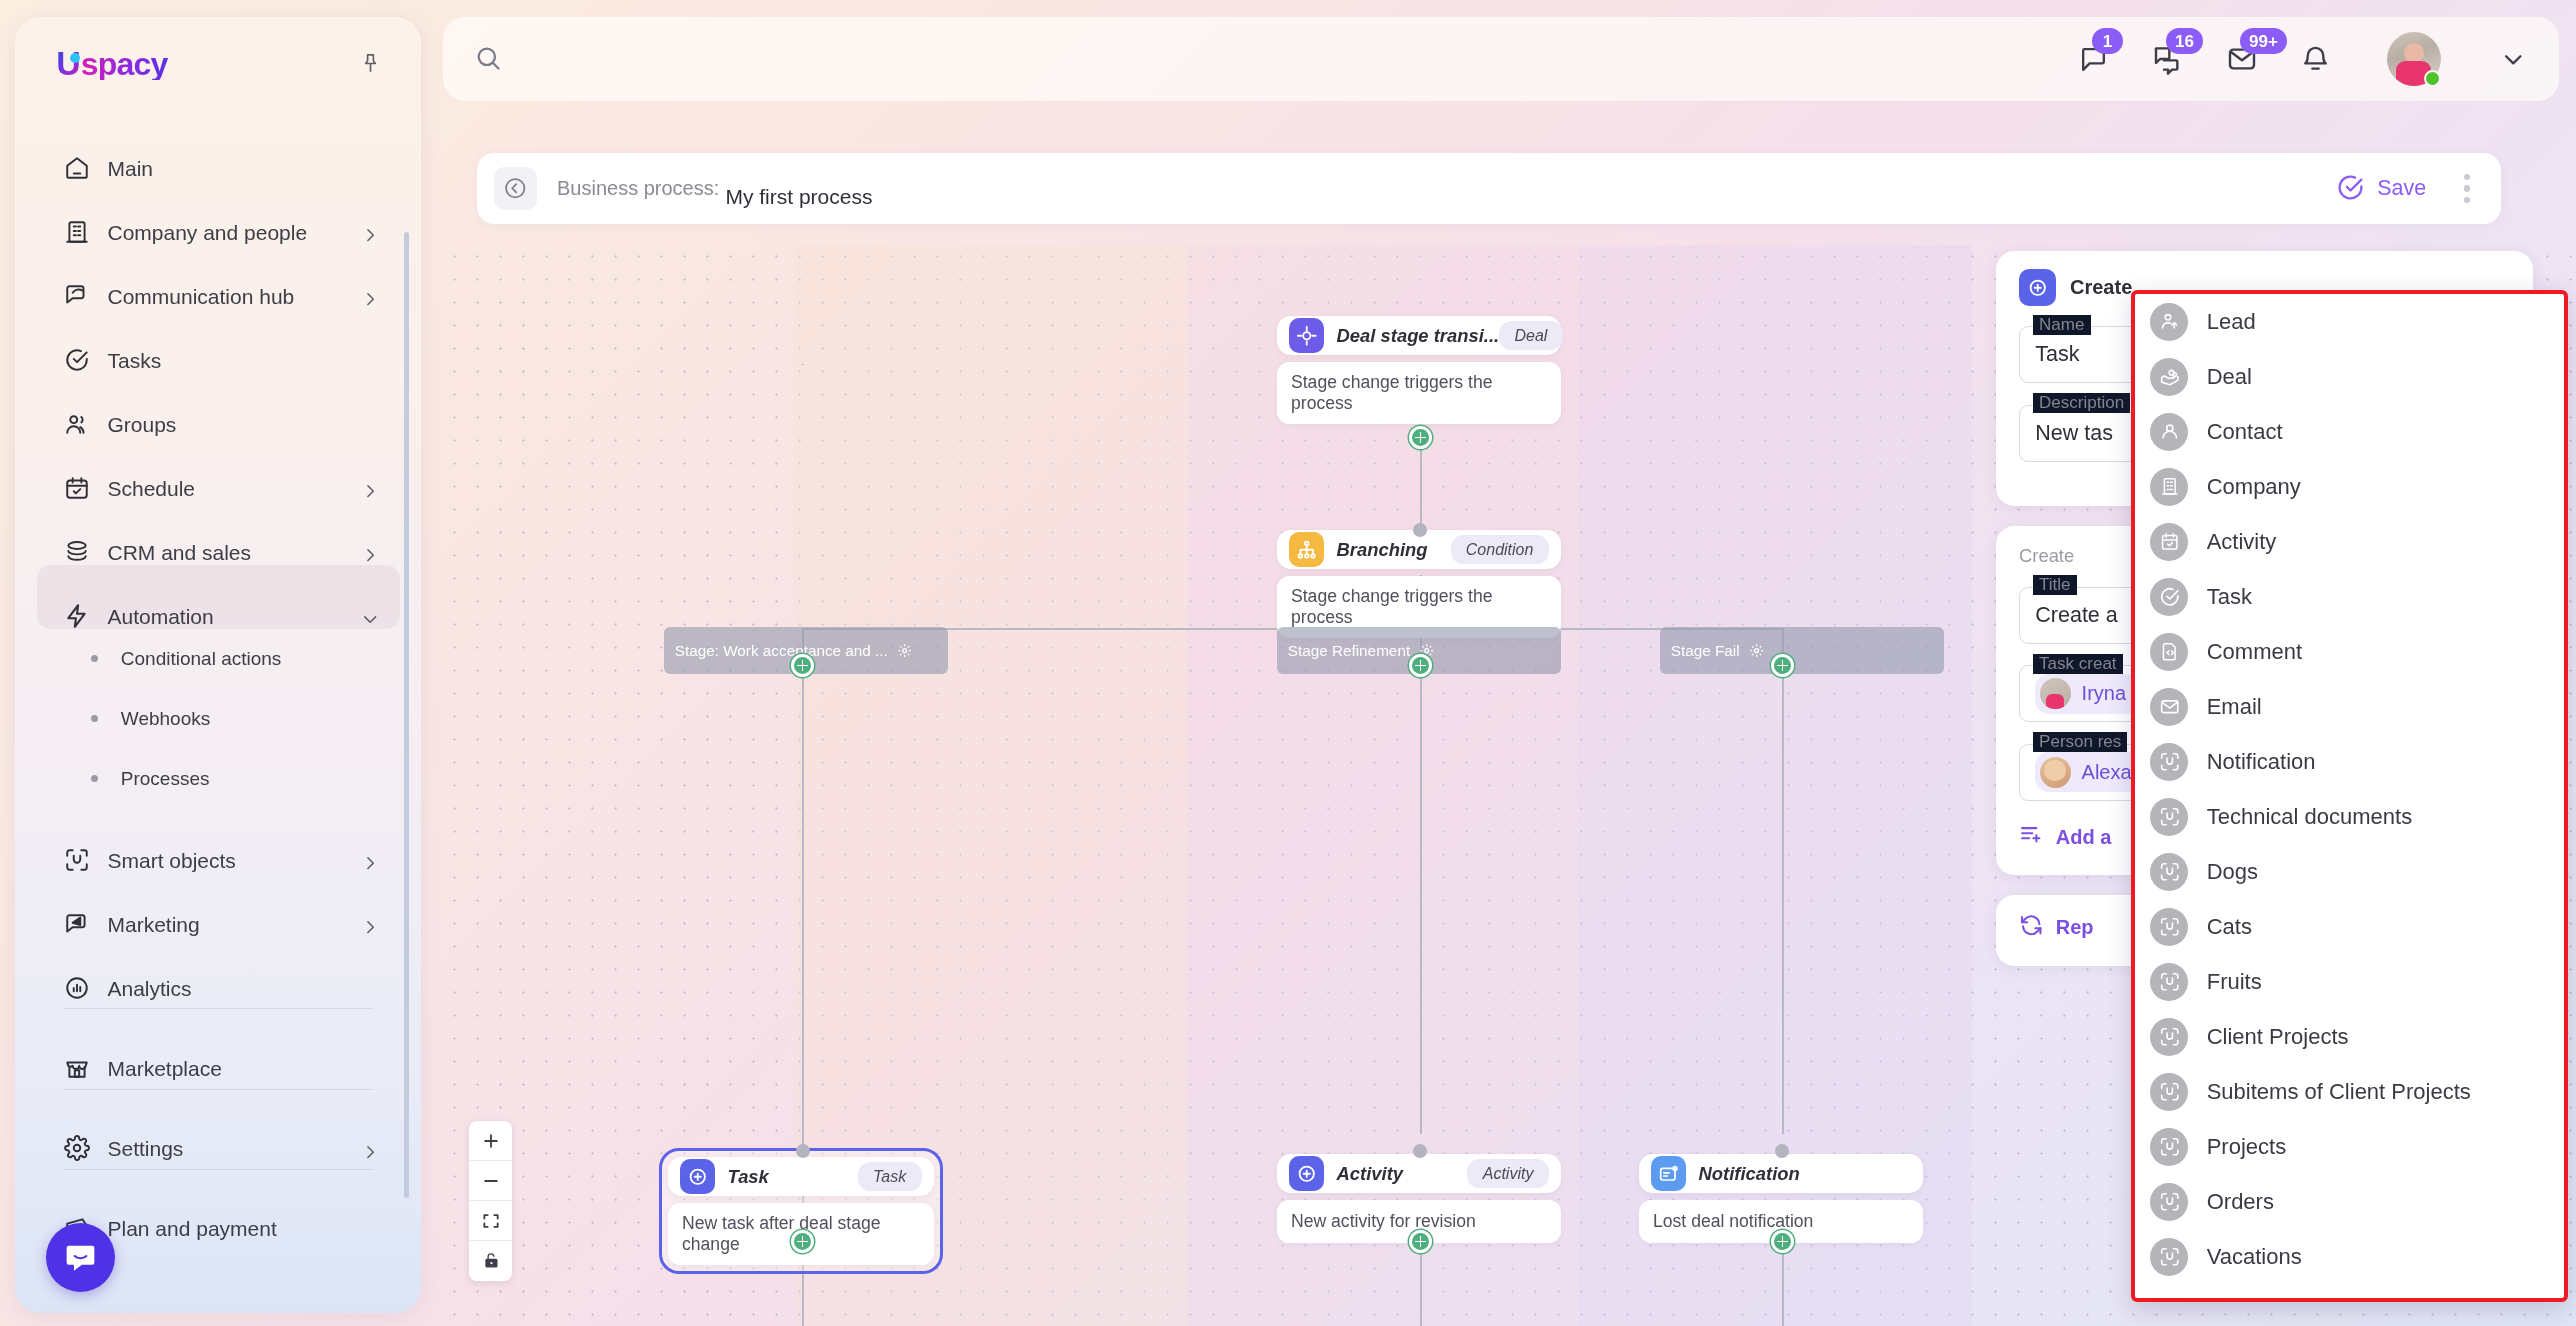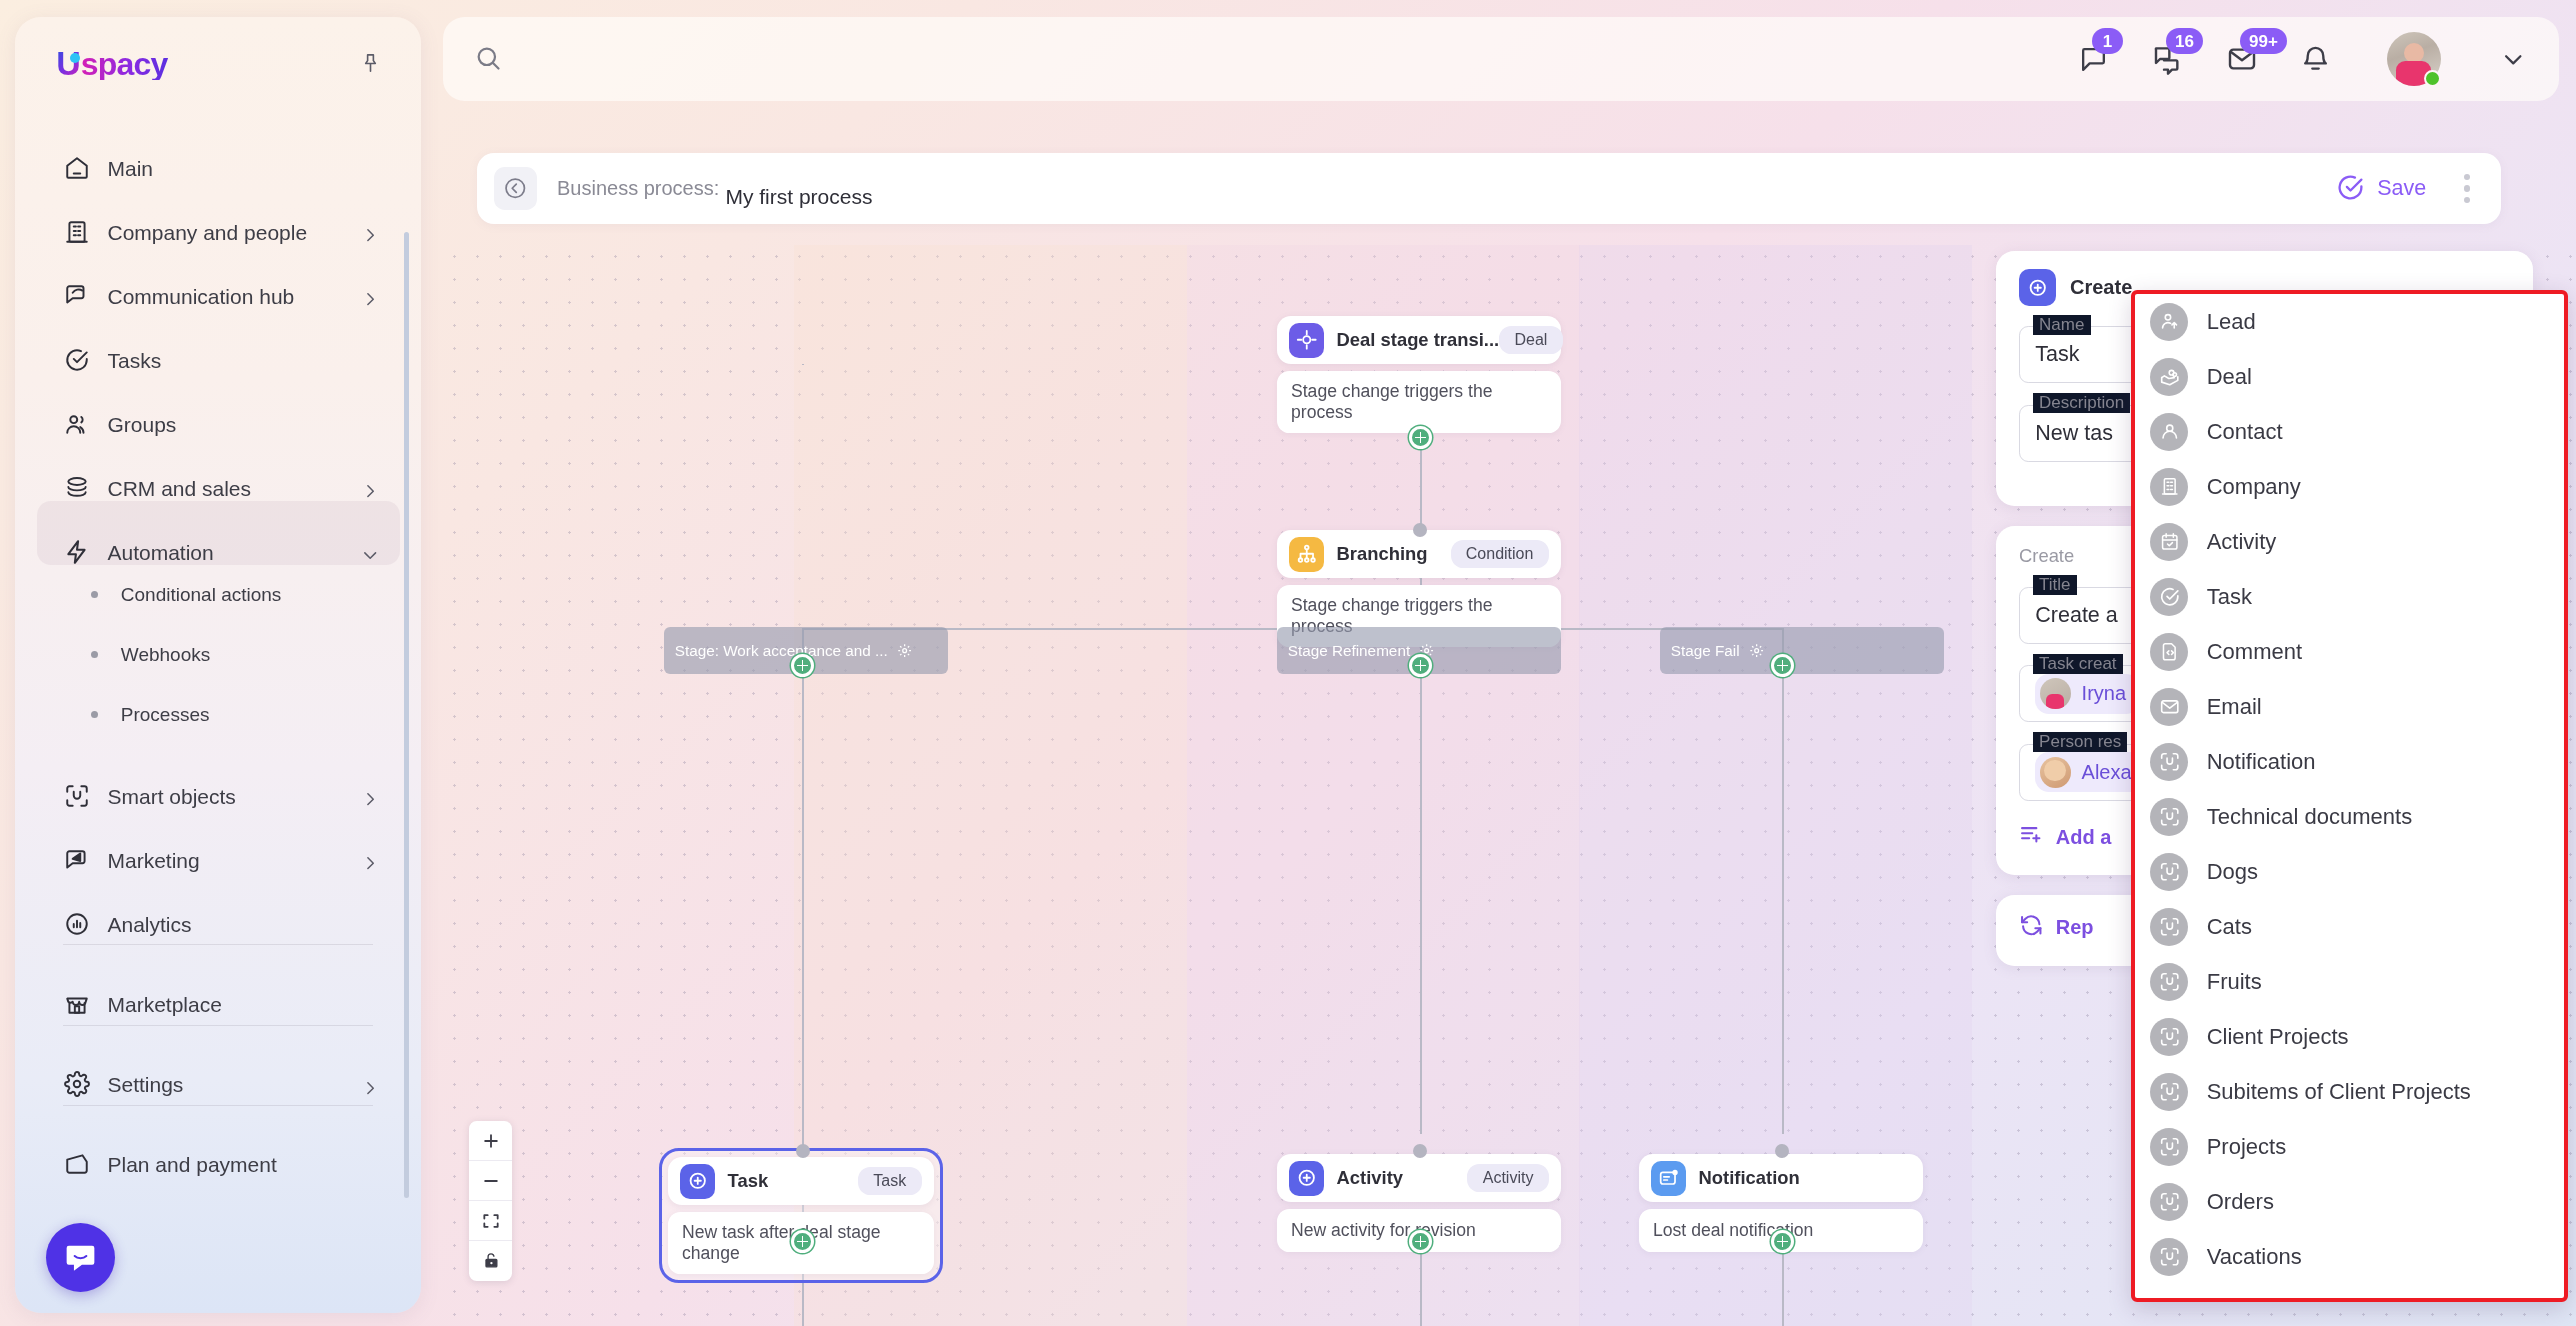--- a/index.html
+++ b/index.html
@@ -160,23 +160,24 @@
   }
 
   .node {
     position: absolute; width: 284px; z-index: 5;
   }
   .node.selected {
     padding: 6.1px; margin: -6.1px; border: 3.1px solid #5b63e8; border-radius: 20px;
     background: rgba(255,255,255,.35);
   }
   .node-head {
-    background: #fff; border-radius: 14px; height: 48px;
+    background: #fff; border-radius: 14px; height: 39px;
     display:flex; align-items:center; padding: 0 12.3px; cursor: pointer;
     box-shadow: 0 1.5px 6.1px rgba(120,100,140,.10);
+    font-style: italic;
   }
   .node-ico {
     width: 35px; height: 35px; border-radius: 10px; flex: 0 0 35px;
     display:flex; align-items:center; justify-content:center;
   }
   .node-title { font-size: 18.4px; font-weight: 700; color: #2f2f38; margin-left: 12.3px; white-space: nowrap; }
   .node-tag {
     margin-left: auto; background: #eceaf7; color: #4a4a58; font-size: 16px;
     border-radius: 12.3px; padding: 5.4px 15.3px; white-space: nowrap;
   }
@@ -331,20 +332,35 @@
       <span class="nav-ico">
         <svg width="26" height="26" viewBox="0 0 24 24" fill="none" stroke="#2f2f38" stroke-width="1.8" stroke-linecap="round" stroke-linejoin="round">
             <circle cx="9" cy="8" r="3.2"></circle>
             <path d="M3 20a6 6 0 0 1 12 0"></path>
             <path d="M16 5.5a3.2 3.2 0 0 1 0 5M18 20a6 6 0 0 0-3-5.2"></path>
           </svg>
       </span>
       <span class="nav-label">Groups</span>
     </div>
 
+    <div class="nav-item">
+      <span class="nav-ico">
+        <svg width="26" height="26" viewBox="0 0 24 24" fill="none" stroke="#2f2f38" stroke-width="1.8" stroke-linecap="round" stroke-linejoin="round">
+            <rect x="3" y="5" width="18" height="16" rx="2.5"></rect>
+            <path d="M8 3v4M16 3v4M3 10h18"></path>
+            <path d="M9 15l2 2 4-4"></path>
+          </svg>
+      </span>
+      <span class="nav-label">Schedule</span>
+      <span class="nav-caret">
+        <svg width="18.4" height="18.4" viewBox="0 0 24 24" fill="none" stroke="#5c5c68" stroke-width="2" stroke-linecap="round" stroke-linejoin="round">
+            <path d="M9 5l7 7-7 7"></path>
+          </svg>
+      </span>
+    </div>
 
     <div class="nav-item">
       <span class="nav-ico">
         <svg width="26" height="26" viewBox="0 0 24 24" fill="none" stroke="#2f2f38" stroke-width="1.8" stroke-linecap="round" stroke-linejoin="round">
             <ellipse cx="12" cy="6" rx="8" ry="3.2"></ellipse>
             <path d="M4 11c0 1.8 3.6 3.2 8 3.2s8-1.4 8-3.2"></path>
             <path d="M4 16c0 1.8 3.6 3.2 8 3.2s8-1.4 8-3.2"></path>
           </svg>
       </span>
       <span class="nav-label">CRM and sales</span>

